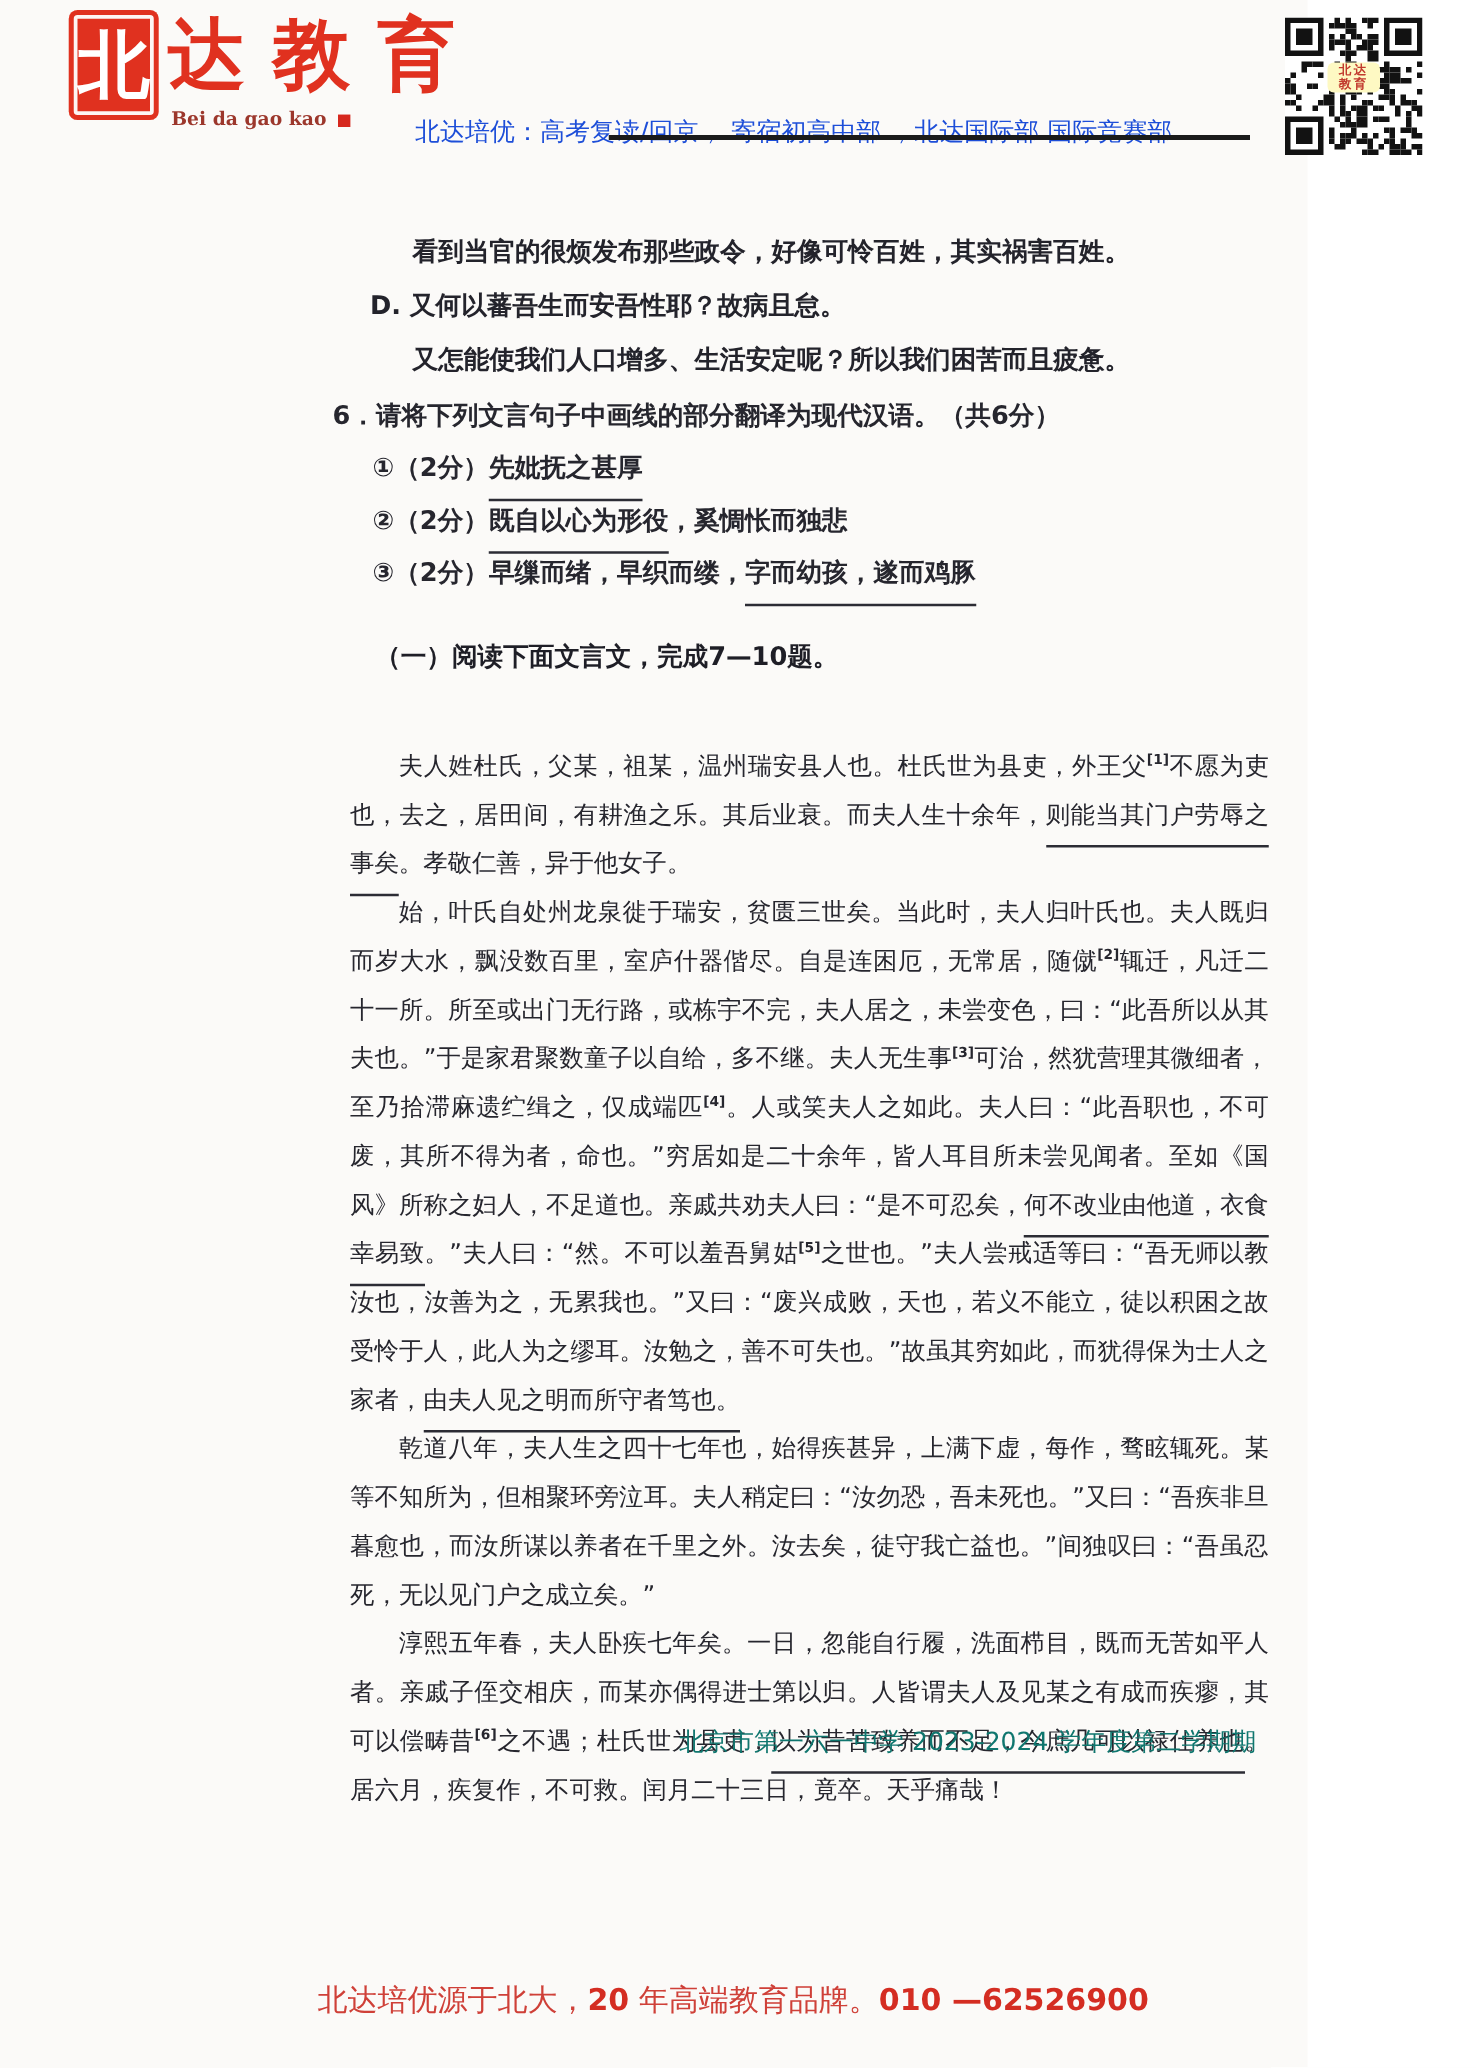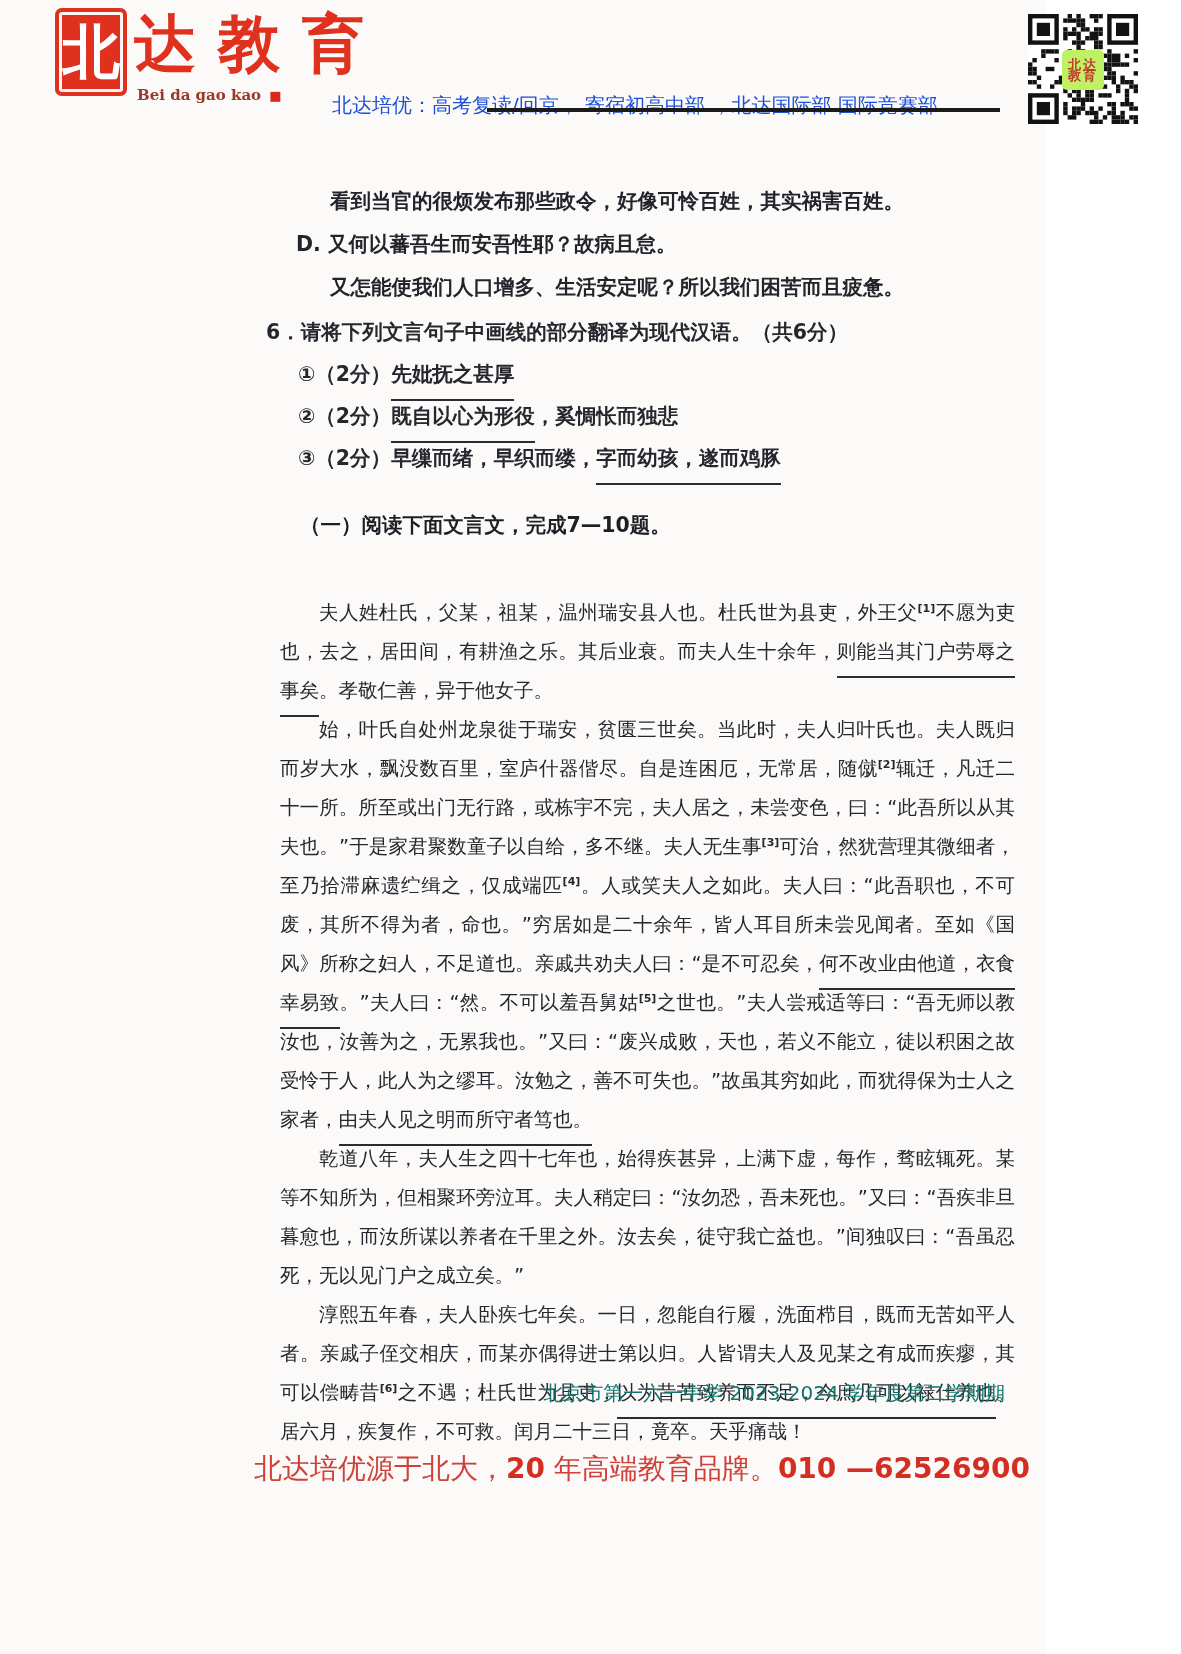--- a/index.html
+++ b/index.html
@@ -13,42 +13,42 @@
         display:flex;align-items:center;justify-content:center;}
   .seal span{color:#fff;font-size:58px;font-weight:700;line-height:1;}
   .brand{position:absolute;left:134px;top:2px;font-size:62px;font-weight:700;color:#e0311f;
          letter-spacing:22px;white-space:nowrap;}
   .caption{position:absolute;left:137px;top:86px;font-size:15px;font-weight:700;color:#9c372c;
            font-family:"DejaVu Serif","Liberation Serif",serif;}
   .caption .sq{color:#d6281e;margin-left:8px;font-size:13px;}
   .slogan{position:absolute;left:332px;top:80px;font-size:20px;color:#1d4ed8;white-space:nowrap;margin-top:12px;}
   .rule{position:absolute;left:487px;top:108px;width:513px;height:4px;background:#1b1b1b;}
   .qr{position:absolute;left:1028px;top:14px;width:110px;height:110px;background:#fff;}
-  .qr-label{position:absolute;left:34px;top:36px;width:42px;height:40px;background:#bef264;border-radius:5px;
+  .qr-label{position:absolute;left:34px;top:36px;width:42px;height:24px;background:#fef9c3;border-radius:5px;
             display:flex;flex-direction:column;align-items:center;justify-content:center;
-            font-size:13px;line-height:11px;color:#c23a2e;font-weight:700;letter-spacing:2px;}
+            font-size:10px;line-height:11px;color:#c23a2e;font-weight:700;letter-spacing:2px;}
 
   
   .answer-block{position:absolute;left:296px;top:180px;font-size:20.5px;line-height:43px;
                 font-weight:600;color:#23232b;white-space:nowrap;}
   .ans-indent{padding-left:34px;}
   .q6-block{position:absolute;left:266px;top:312px;font-size:20.5px;line-height:40px;font-weight:600;}
   .q6-item{padding-left:32px;margin-top:2px;}
   .section-block{position:absolute;left:266px;top:494px;font-size:20.5px;font-weight:700;color:#1e1e26;}
   .section-sub{margin-top:17px;padding-left:34px;}
   .passage{position:absolute;left:280px;top:566px;width:735px;font-size:19.5px;line-height:39px;
            text-align:justify;font-weight:500;color:#26262e;margin-top:27px;}
   .passage p{margin:0;text-indent:2em;}
   .u{border-bottom:2px solid #2c2c34;padding-bottom:13px;}
   sup{font-size:11px;font-weight:700;vertical-align:super;line-height:0;}
   .attribution{position:absolute;top:1380px;right:176px;font-size:20px;font-weight:500;
                white-space:nowrap;color:#0f766e;}
 
   
-  .footer{position:absolute;left:254px;top:1450px;font-size:28px;color:#cf4038;white-space:nowrap;}
+  .footer{position:absolute;left:254px;top:1584px;font-size:24px;color:#cf4038;white-space:nowrap;}
   .footer b{color:#d42d22;font-weight:700;font-family:"DejaVu Sans","Liberation Sans",sans-serif;}
 </style>
 </head>
 <body>
 
 <div class="page">
   <div class="scan-bg"></div>
 
   <div class="seal">
     <span>北</span>

